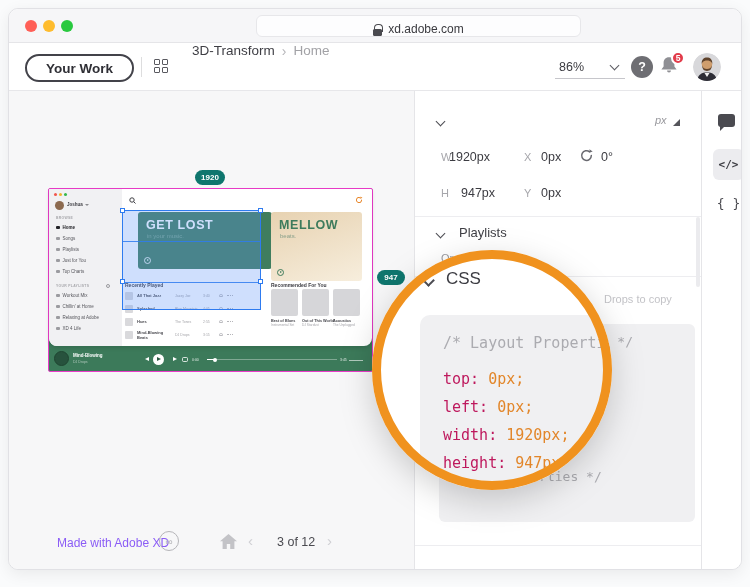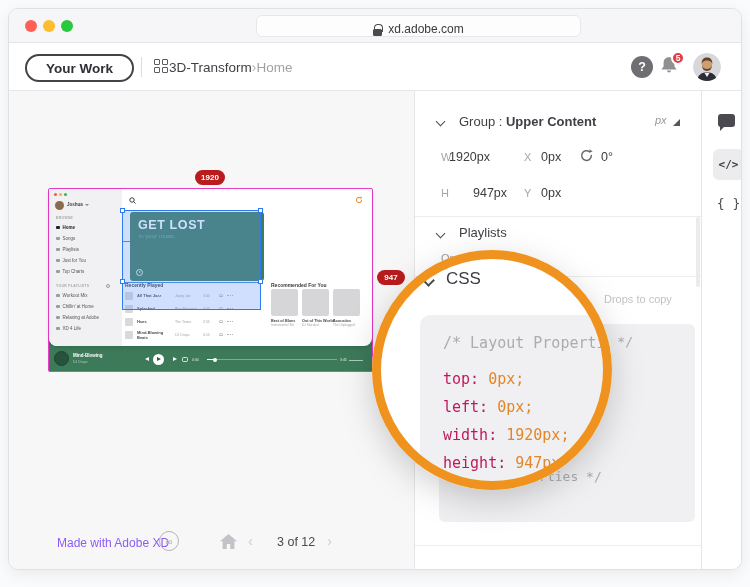--- a/index.html
+++ b/index.html
@@ -17,21 +17,21 @@
 .lock{width:9px;height:7px;background:#4a4a4f;border-radius:1.5px;position:relative;margin-top:4px}
 .lock:before{content:"";position:absolute;left:1px;top:-5px;width:7px;height:7px;border:1.5px solid #4a4a4f;border-bottom:none;border-radius:4px 4px 0 0}
 
 
 .toolbar{position:absolute;left:0;top:34px;right:0;height:48px;background:#fff;border-bottom:1px solid #e7e7ea}
 .yourwork{position:absolute;left:16px;top:11px;height:28px;padding:0 19px;border:2px solid #43434a;border-radius:15px;
  display:flex;align-items:center;font-size:13.5px;font-weight:bold;color:#2f2f35;background:#fff}
 .tb-div{position:absolute;left:132px;top:14px;width:1px;height:20px;background:#ddddde}
 .gridicon{position:absolute;left:145px;top:16px;width:15px;height:15px;display:grid;grid-template-columns:6px 6px;grid-template-rows:6px 6px;gap:2px}
 .gridicon span{border:1.5px solid #5a5a60;border-radius:1px}
-.crumbs{position:absolute;left:160px;top:0;height:48px;display:flex;align-items:center;font-size:13.5px}
+.crumbs{position:absolute;left:183px;top:0;height:48px;display:flex;align-items:flex-start;gap:7px;font-size:13.5px}
 .crumb-project{color:#3e3e44}.crumb-sep{color:#b5b5b9;font-size:14px}.crumb-page{color:#a2a2a6}
 .invite{position:absolute;left:450px;top:9px;height:30px;padding:0 17px;background:#1473e6;border:none;border-radius:15px;
  color:#fff;font-size:13.5px;font-weight:bold;display:flex;align-items:center;font-family:inherit}
 .zoomctl{position:absolute;left:544px;top:0;width:78px;height:48px}
 .zoom-lbl{position:absolute;left:6px;top:17px;font-size:12.5px;color:#3b3b41}
 .zoom-underline{position:absolute;left:2px;top:35px;width:70px;height:1px;background:#c6c6cb}
 .chev{display:inline-block;width:7px;height:7px;border-right:1.6px solid #5a5a60;border-bottom:1.6px solid #5a5a60;transform:rotate(45deg)}
 .zoom-chev{position:absolute;left:58px;top:19px}
 .helpbtn{position:absolute;left:622px;top:13px;width:22px;height:22px;border-radius:50%;background:#6e6e73;color:#fff;
  font-size:12.5px;font-weight:bold;display:flex;align-items:center;justify-content:center}
@@ -41,21 +41,21 @@
 .avatar{position:absolute;left:684px;top:10px;width:28px;height:28px;border-radius:50%;overflow:hidden}
 
 
 .canvas{position:absolute;left:0;top:82px;width:405px;bottom:0;background:#f7f7f8;border-radius:0 0 0 9px}
 .vline{position:absolute;top:82px;bottom:0;width:1px;background:#e5e5e8}
 .vl1{left:405px}.vl2{left:692px}
 .panel{position:absolute;left:406px;top:82px;width:286px;bottom:0;background:#fff}
 .rail{position:absolute;left:693px;top:82px;width:41px;bottom:0;background:#fff}
 
 
-.dim-pill{position:absolute;background:#b91c1c;color:#fff;font-size:8px;font-weight:bold;border-radius:8px;
+.dim-pill{position:absolute;background:#0f766e;color:#fff;font-size:8px;font-weight:bold;border-radius:8px;
  height:15px;display:flex;align-items:center;justify-content:center;z-index:3}
 .pill-w{left:186px;top:161px;width:30px}
 .pill-h{left:368px;top:261px;width:28px}
 .artboard{position:absolute;left:39px;top:179px;width:325px;height:184px;border:1.5px solid #ea3bc9;background:#3c7a5a;border-radius:2px}
 .design{position:absolute;inset:0;font-family:"Liberation Sans",sans-serif}
 .d-card{position:absolute;left:0;top:0;right:0;height:157px;background:#fff;border-radius:1px 1px 8px 8px;box-shadow:0 2px 4px rgba(0,0,0,.12)}
 .d-side{position:absolute;left:0;top:0;width:73px;height:157px;background:#f1f1f3;border-radius:1px 0 0 8px}
 .d-tl{position:absolute;top:4px;width:3px;height:3px;border-radius:50%}
 .d-tl.r{left:5px;background:#f2564d}.d-tl.y{left:10px;background:#f0b32e}.d-tl.g{left:15px;background:#35b74a}
 .d-ava{position:absolute;left:6px;top:12px;width:9px;height:9px;border-radius:50%;background:#8c6a4f}
@@ -63,21 +63,21 @@
 .d-user:after{content:"";display:inline-block;margin-left:2px;width:0;height:0;border-left:2px solid transparent;border-right:2px solid transparent;border-top:2.5px solid #8a8a8e;vertical-align:middle}
 .d-sechead{position:absolute;font-size:3.4px;letter-spacing:.3px;color:#a8a8ac;font-weight:bold}
 .d-nav{position:absolute;left:7px;width:64px;display:flex;flex-direction:column}
 .nav-item{height:11px;display:flex;align-items:center;gap:3px;font-size:4.5px;color:#55555b}
 .nav-item .ni{width:3.5px;height:3.5px;border-radius:1px;background:#9b9ba0;flex:none}
 .nav-item.active{color:#232328;font-weight:bold}
 .nav-item.active .ni{background:#232328}
 .gear{position:absolute;left:57px;top:95px;width:4px;height:4px;border:1px solid #9a9a9e;border-radius:50%}
 .d-search{position:absolute;left:80px;top:8px}
 .d-refresh{position:absolute;left:306px;top:7px}
-.hero{position:absolute;left:81px;top:23px;width:134px;height:69px;background:#3f7d5e;border-radius:3px;overflow:hidden}
+.hero{position:absolute;left:89px;top:23px;width:134px;height:57px;background:#3f7d5e;border-radius:3px;overflow:hidden}
 .hero-t{position:absolute;left:8px;top:6px;font-size:12.5px;font-weight:bold;letter-spacing:.6px;color:#fff}
 .hero-s{position:absolute;left:9px;top:21px;font-size:6px;color:#7aa88e}
 .playring{position:absolute;left:6px;bottom:5px;width:7px;height:7px;border:1px solid rgba(255,255,255,.85);border-radius:50%}
 .playring:after{content:"";position:absolute;left:2px;top:1.4px;width:0;height:0;border-left:2.4px solid rgba(255,255,255,.85);border-top:1.4px solid transparent;border-bottom:1.4px solid transparent}
 .promo{position:absolute;left:222px;top:23px;width:91px;height:69px;background:linear-gradient(160deg,#e7d2b1,#f7eedd);border-radius:3px;overflow:hidden}
 .promo-t{position:absolute;left:8px;top:6px;font-size:12.5px;font-weight:bold;letter-spacing:.6px;color:#3e7b5c}
 .promo-s{position:absolute;left:9px;top:21px;font-size:6px;color:#8aa08a}
 .promo .playring{border-color:#3e7b5c}.promo .playring:after{border-left-color:#3e7b5c}
 .d-h2{position:absolute;font-size:5px;font-weight:bold;color:#3a3a40}
 .rp{position:absolute;left:76px;top:100px;width:142px}
@@ -186,20 +186,25 @@
           <span></span>
           <span></span>
           <span></span>
           <span></span>
         </div>
       <div class="crumbs">
         <span class="crumb-project">3D-Transform</span>
         <span class="crumb-sep">›</span>
         <span class="crumb-page">Home</span>
       </div>
+      <div class="zoomctl">
+        <span class="zoom-lbl">86%</span>
+        <span class="zoom-underline"></span>
+        <span class="chev zoom-chev"></span>
+      </div>
       <div class="helpbtn">
         <span>?</span>
       </div>
       <div class="bellwrap">
         <svg width="20" height="22" viewBox="0 0 20 22">
           <path d="M10 2.2c-3.6 0-5.4 2.5-5.4 5.8v3.6L2.4 14.6h15.2L15.4 11.6V8c0-3.3-1.8-5.8-5.4-5.8z" fill="#8f8f94"></path>
           <path d="M8 15.6a2 2 0 0 0 4 0z" fill="#8f8f94"></path>
         </svg>
         <span class="badge">5</span>
       </div>
@@ -280,20 +285,25 @@
           <line x1="4.7" y1="4.7" x2="6.5" y2="6.5" stroke="#3f3f44" stroke-width="1"></line>
         </svg>
         <svg class="d-refresh" width="8" height="8" viewBox="0 0 14 14">
           <path d="M11.5 7a4.5 4.5 0 1 1-1.6-3.4" stroke="#e8872b" stroke-width="1.8" fill="none" stroke-linecap="round"></path>
           <path d="M9.6 1 L10 4.2 L13 3.2 Z" fill="#e8872b"></path>
         </svg>
 
         <div class="hero">
           <span class="hero-t">GET LOST</span>
           <span class="hero-s">in your music.</span>
+          <span class="playring"></span>
+        </div>
+        <div class="promo">
+          <span class="promo-t">MELLOW</span>
+          <span class="promo-s">beats.</span>
           <span class="playring"></span>
         </div>
 
         <span class="d-h2" style="left:76px;top:93px">Recently Played</span>
         <div class="rp" id="recent-list">
             <div class="rp-row">
               <span class="rp-thumb"></span>
               <span class="rp-title">All That Jazz</span>
               <span class="rp-artist">Jazzy Joe</span>
               <span class="rp-dur">3:40</span>
@@ -376,35 +386,34 @@
     <span class="ft-cc">∞</span>
     <svg class="ft-home" width="19" height="17" viewBox="0 0 19 17">
       <path d="M9.5 1 L18 8.2 H15.4 V16 H11.2 V11 H7.8 V16 H3.6 V8.2 H1 Z" fill="#c3c3c7"></path>
     </svg>
     <span class="ft-chev ft-prev">‹</span>
     <span class="ft-page">3 of 12</span>
     <span class="ft-chev ft-next">›</span>
 
     <div class="panel"></div>
     <span class="pn-chev" style="left:428px;top:109px"></span>
-    <span class="pn-h" style="left:450px;top:105px"><span>Group : </span><b>Upper Content</b></span>
     <span class="px-unit">px</span>
     <span class="corner-tri"></span>
 
     <span class="fld-l" style="left:432px;top:142px">W</span>
     <span class="fld-v" style="left:440px;top:141px">1920px</span>
     <span class="fld-l" style="left:515px;top:142px">X</span>
     <span class="fld-v" style="left:532px;top:141px">0px</span>
     <svg class="rot" width="15" height="15" viewBox="0 0 14 14">
       <path d="M11.5 7a4.5 4.5 0 1 1-1.6-3.4" stroke="#6a6a70" stroke-width="1.4" fill="none" stroke-linecap="round"></path>
       <path d="M9.7 1.1 L10.1 4.1 L12.8 3.2 Z" fill="#6a6a70"></path>
     </svg>
     <span class="fld-v" style="left:592px;top:141px">0°</span>
     <span class="fld-l" style="left:432px;top:178px">H</span>
-    <span class="fld-v" style="left:464px;top:177px">947px</span>
+    <span class="fld-v" style="left:452px;top:177px">947px</span>
     <span class="fld-l" style="left:515px;top:178px">Y</span>
     <span class="fld-v" style="left:532px;top:177px">0px</span>
 
     <span class="pn-div" style="top:207px"></span>
     <span class="pn-chev" style="left:428px;top:221px"></span>
     <span class="pn-h" style="left:450px;top:216px">Playlists</span>
     <span class="op-lbl">Opacity</span>
 
     <span class="pn-div" style="top:267px"></span>
     <span class="pn-chev" style="left:428px;top:278px"></span>

